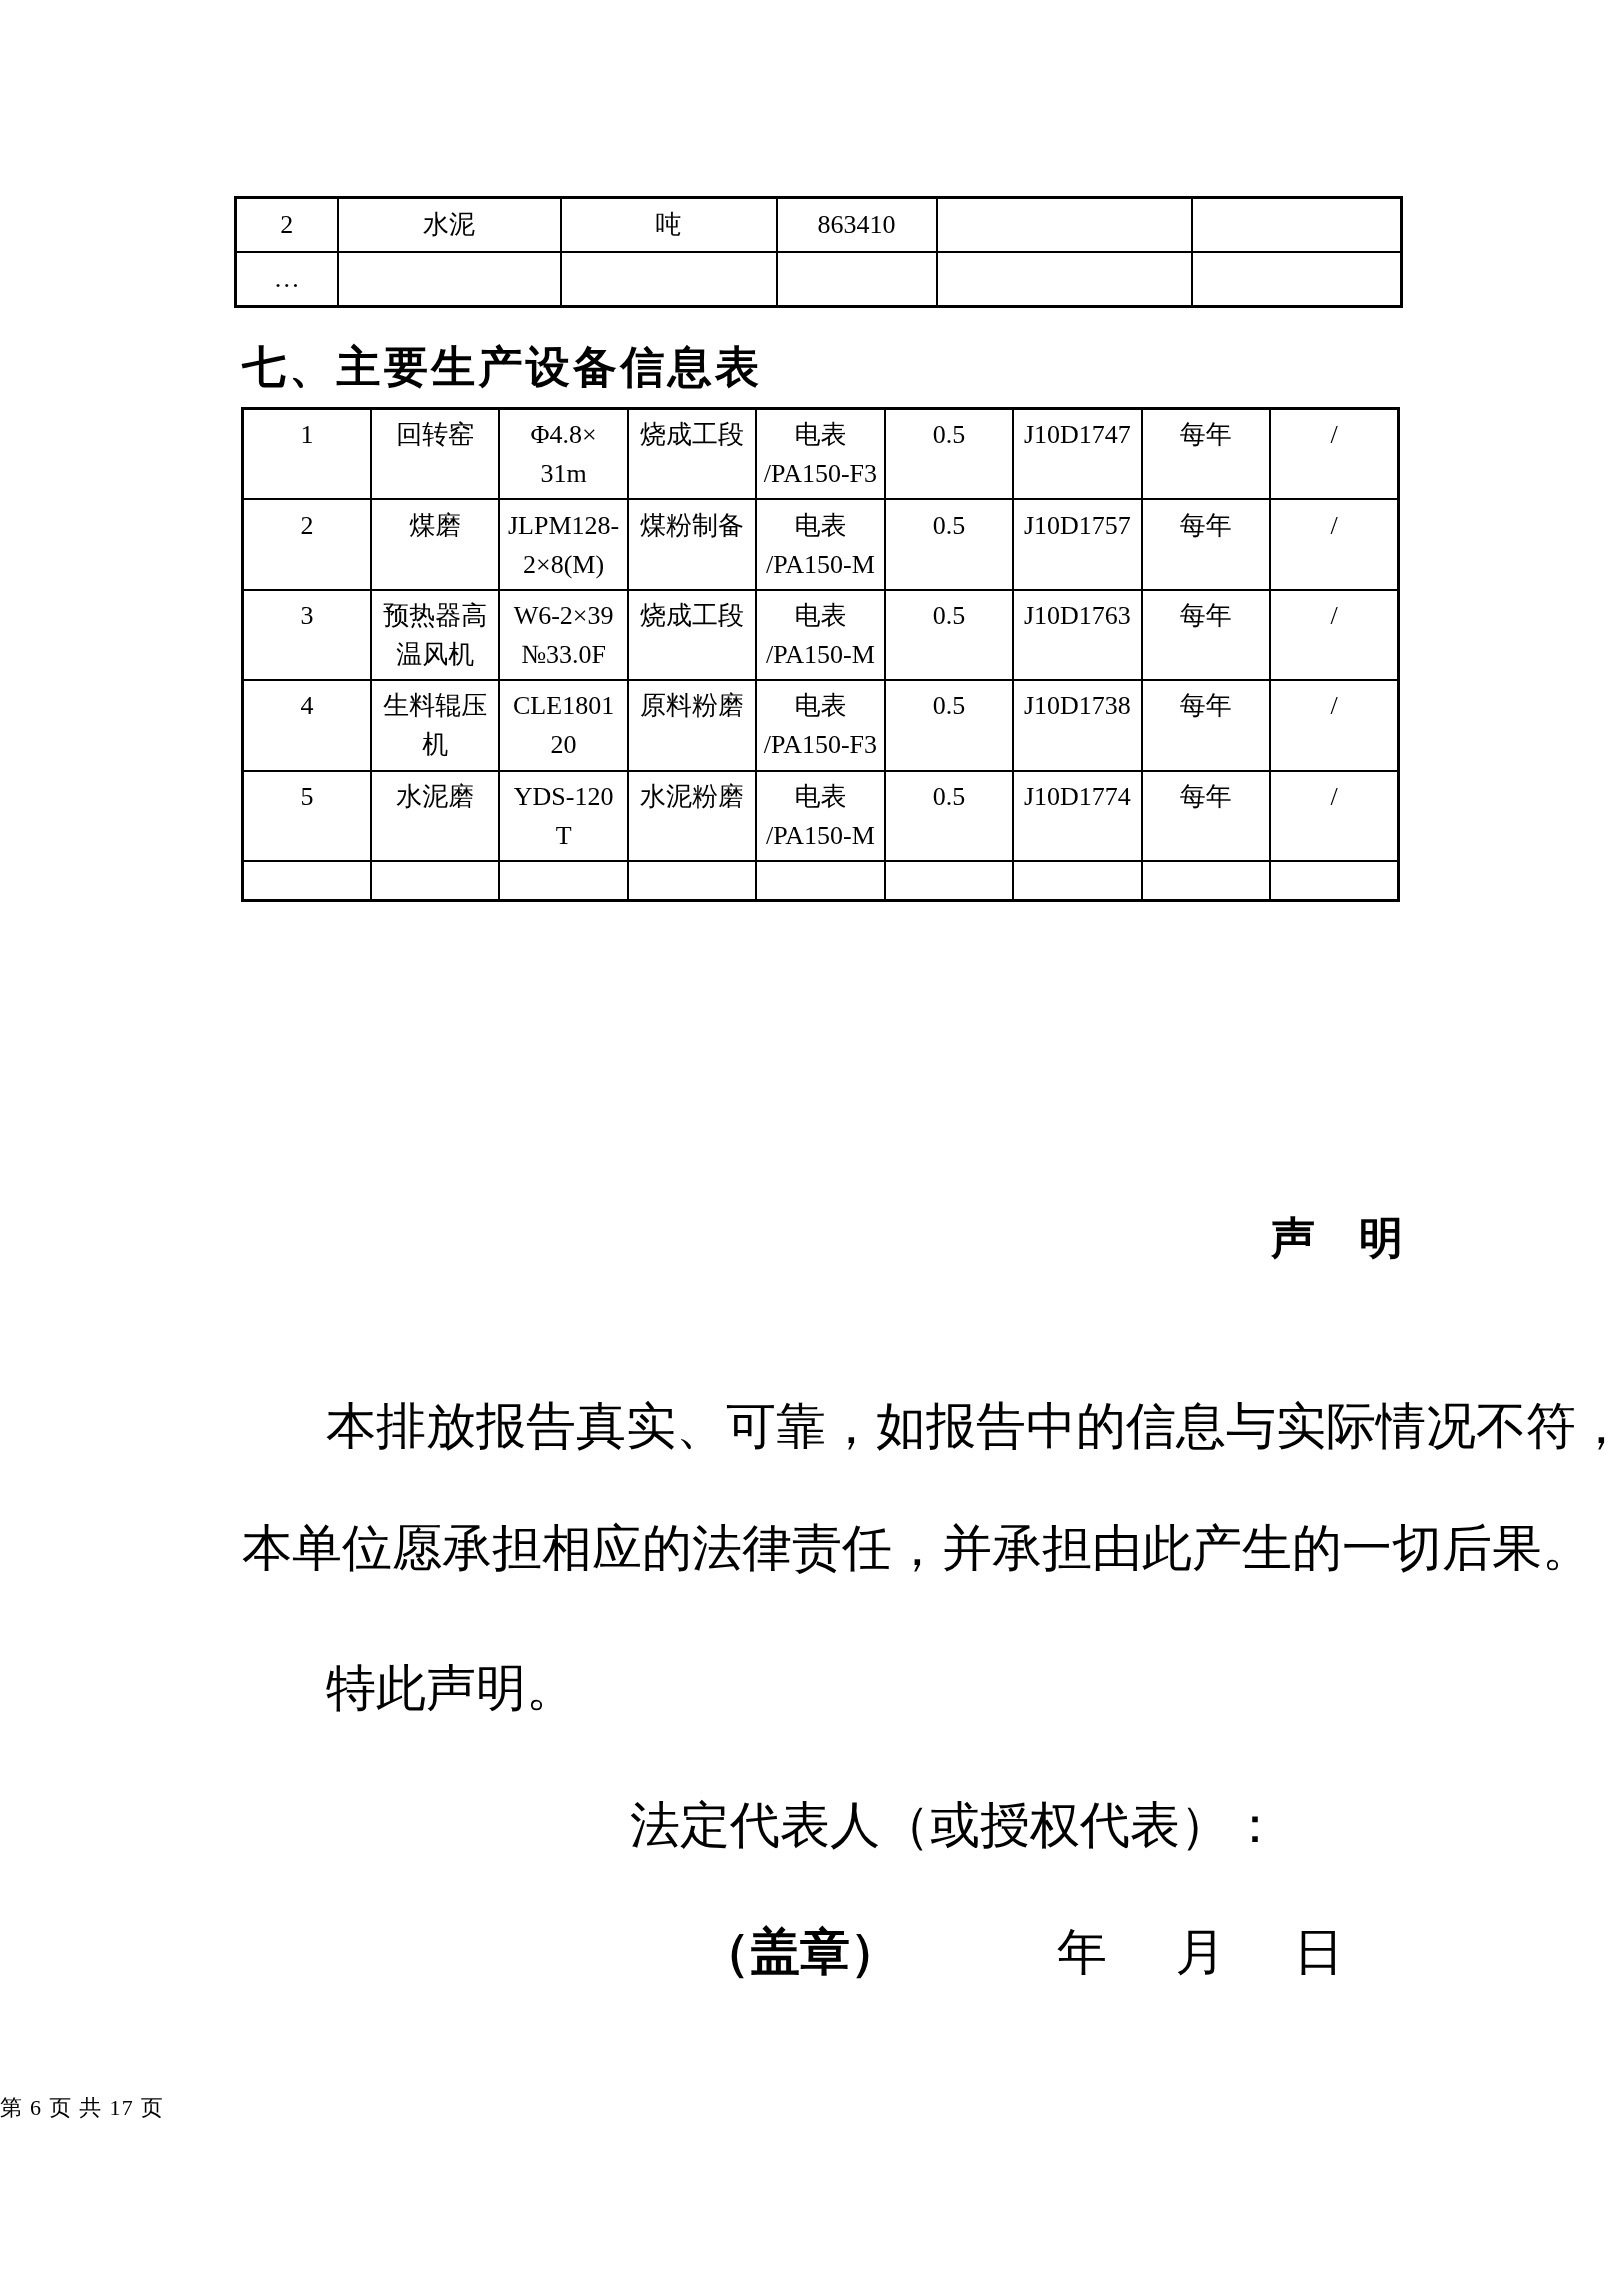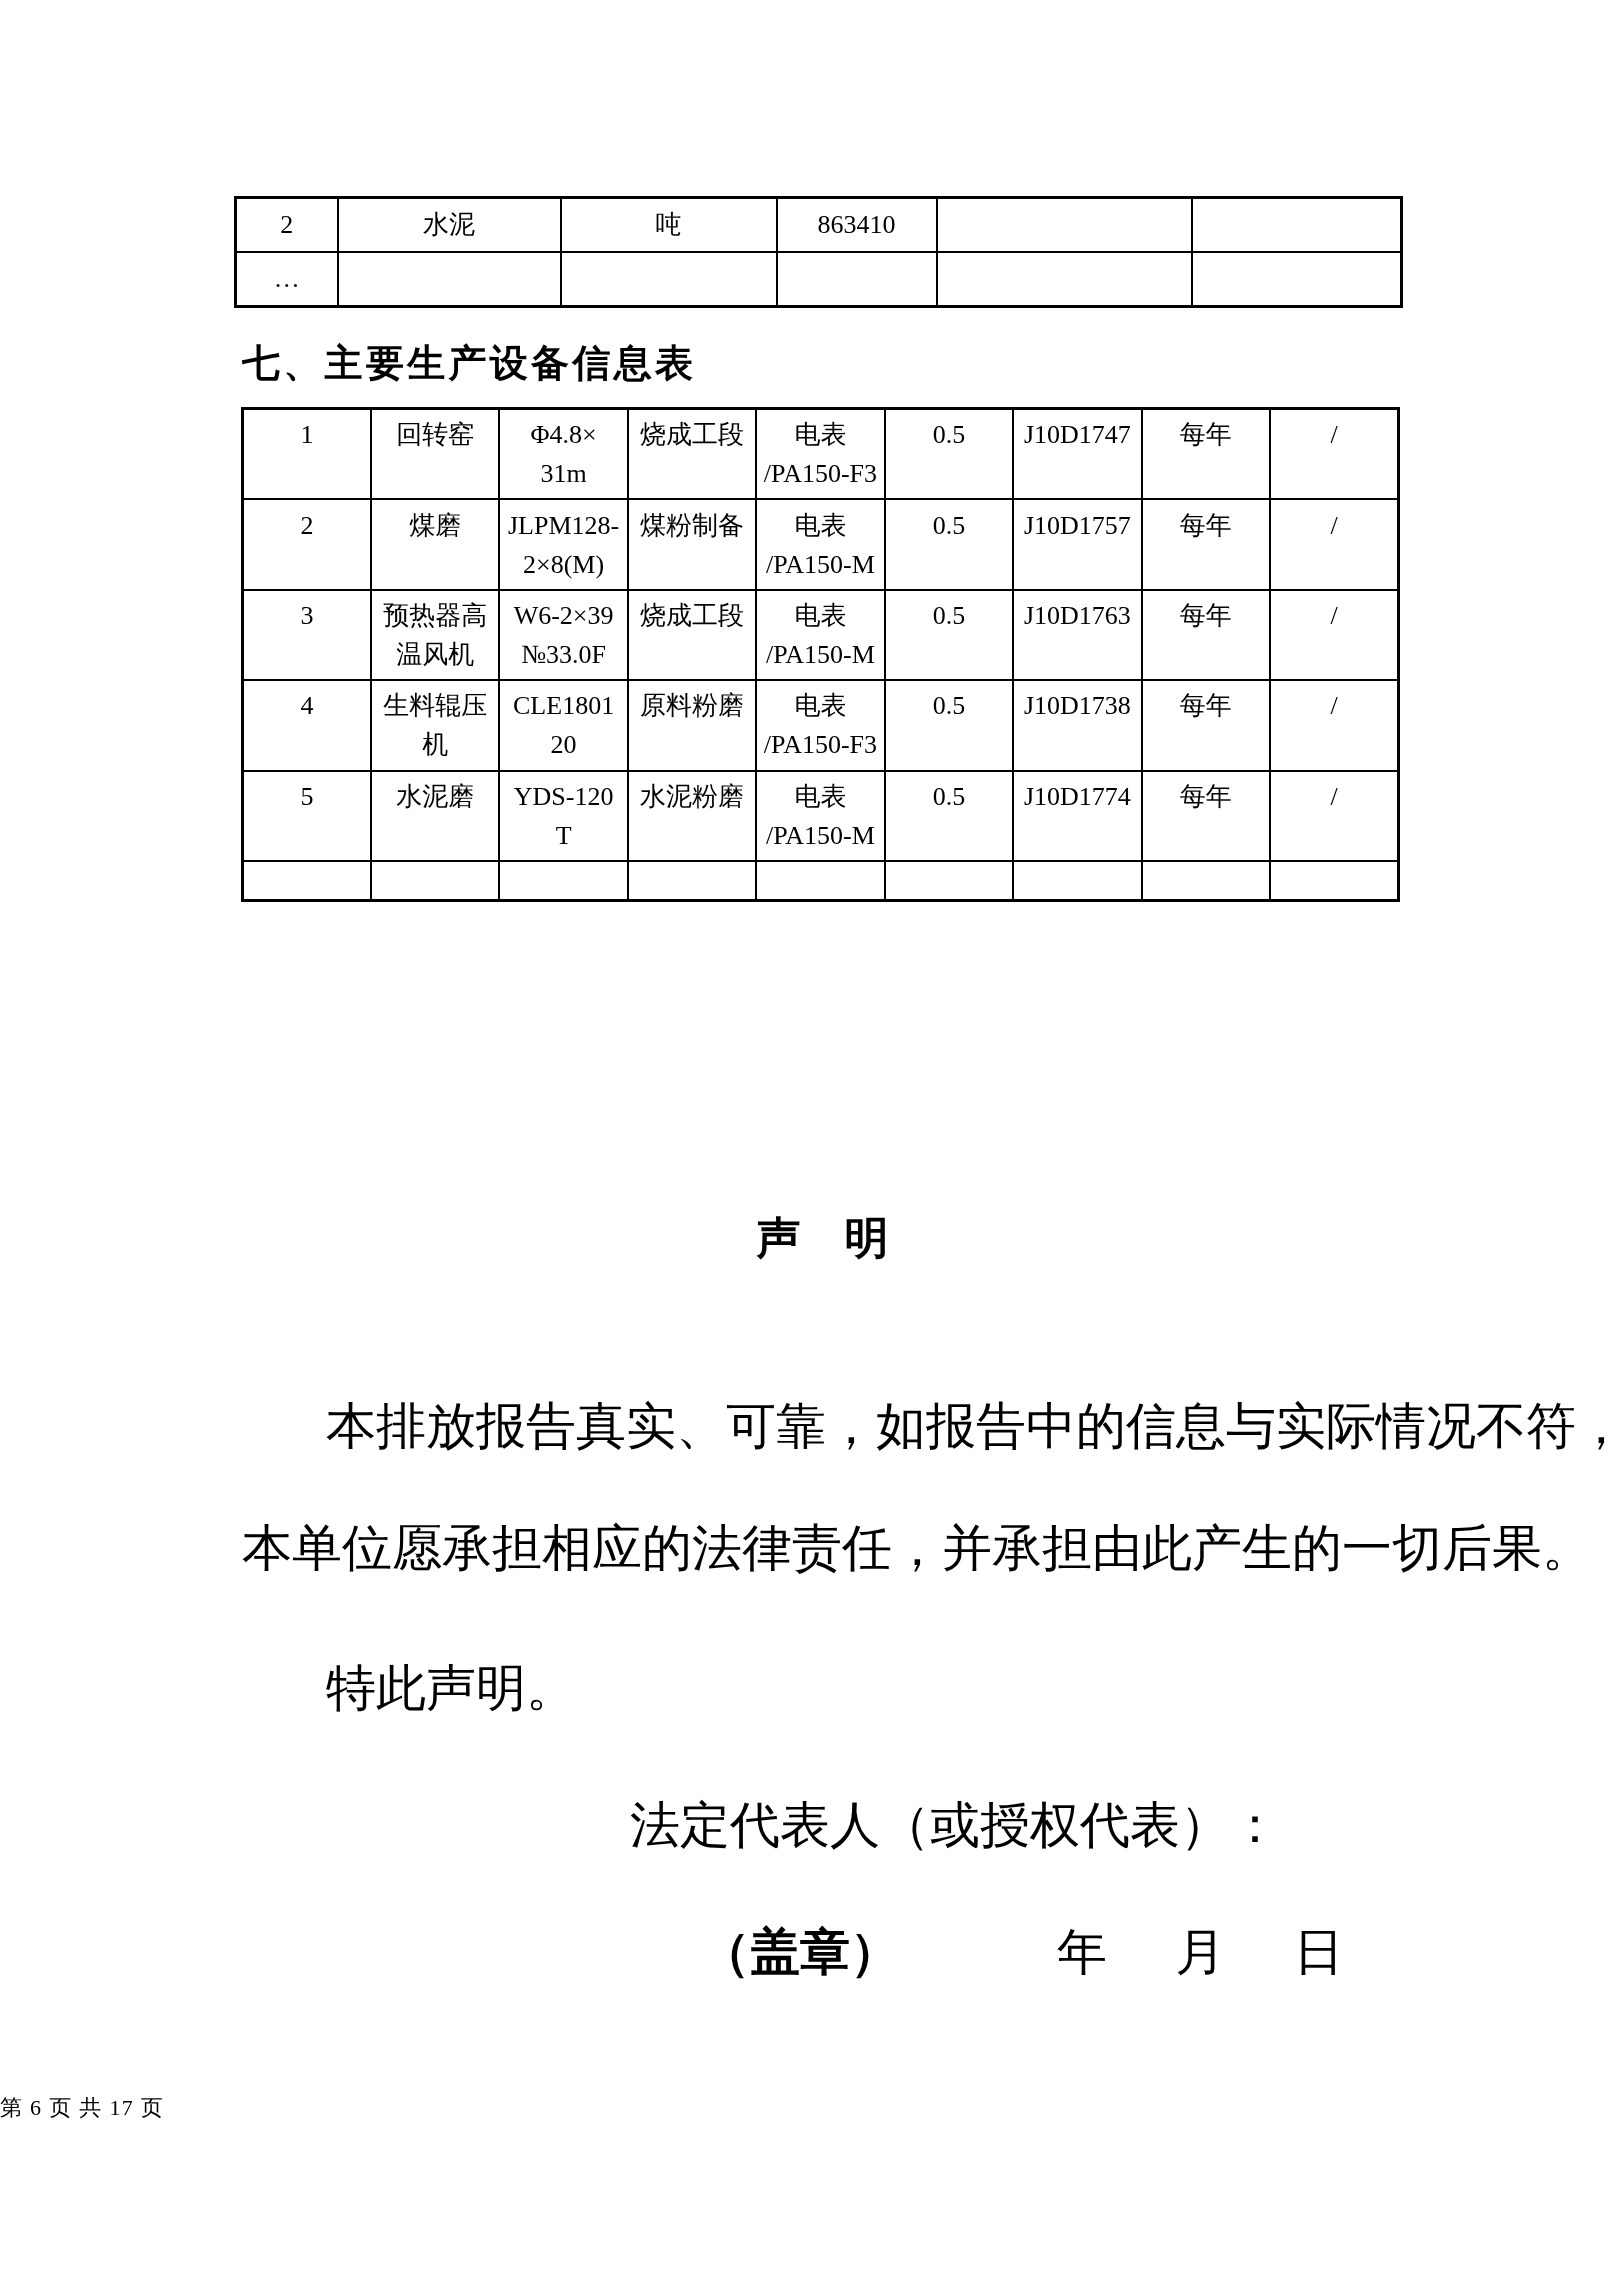--- a/index.html
+++ b/index.html
@@ -62,36 +62,36 @@
     padding: 0 2.6px;
   }
 
   
   #section-heading {
     position: absolute;
     left: 242px;
     top: 338px;
     font-family: "Liberation Sans", "DejaVu Sans", sans-serif;
     font-weight: bold;
-    font-size: 38px;
+    font-size: 44px;
     letter-spacing: 3.3px;
     white-space: nowrap;
   }
 
   .decl-line {
     position: absolute;
     left: 242px;
     width: 1161px;
     font-size: 50px;
     line-height: 1.25;
     white-space: nowrap;
   }
   #decl-title {
     top: 1211px;
-    text-align: center;
+    text-align: right;
     font-weight: bold;
     font-size: 44px;
   }
   #decl-line1 { top: 1395px; text-indent: 84px; }
   #decl-line2 { top: 1517px; }
   #decl-line3 { top: 1657px; text-indent: 84px; }
   #decl-signer { top: 1794px; left: 630px; width: 772px; }
   #decl-seal-row { top: 1921px; }
   #seal-label { position: absolute; left: 458px; top: 0; font-weight: bold; }
   #date-label { position: absolute; left: 815px; top: 0; letter-spacing: 9.2px; }

